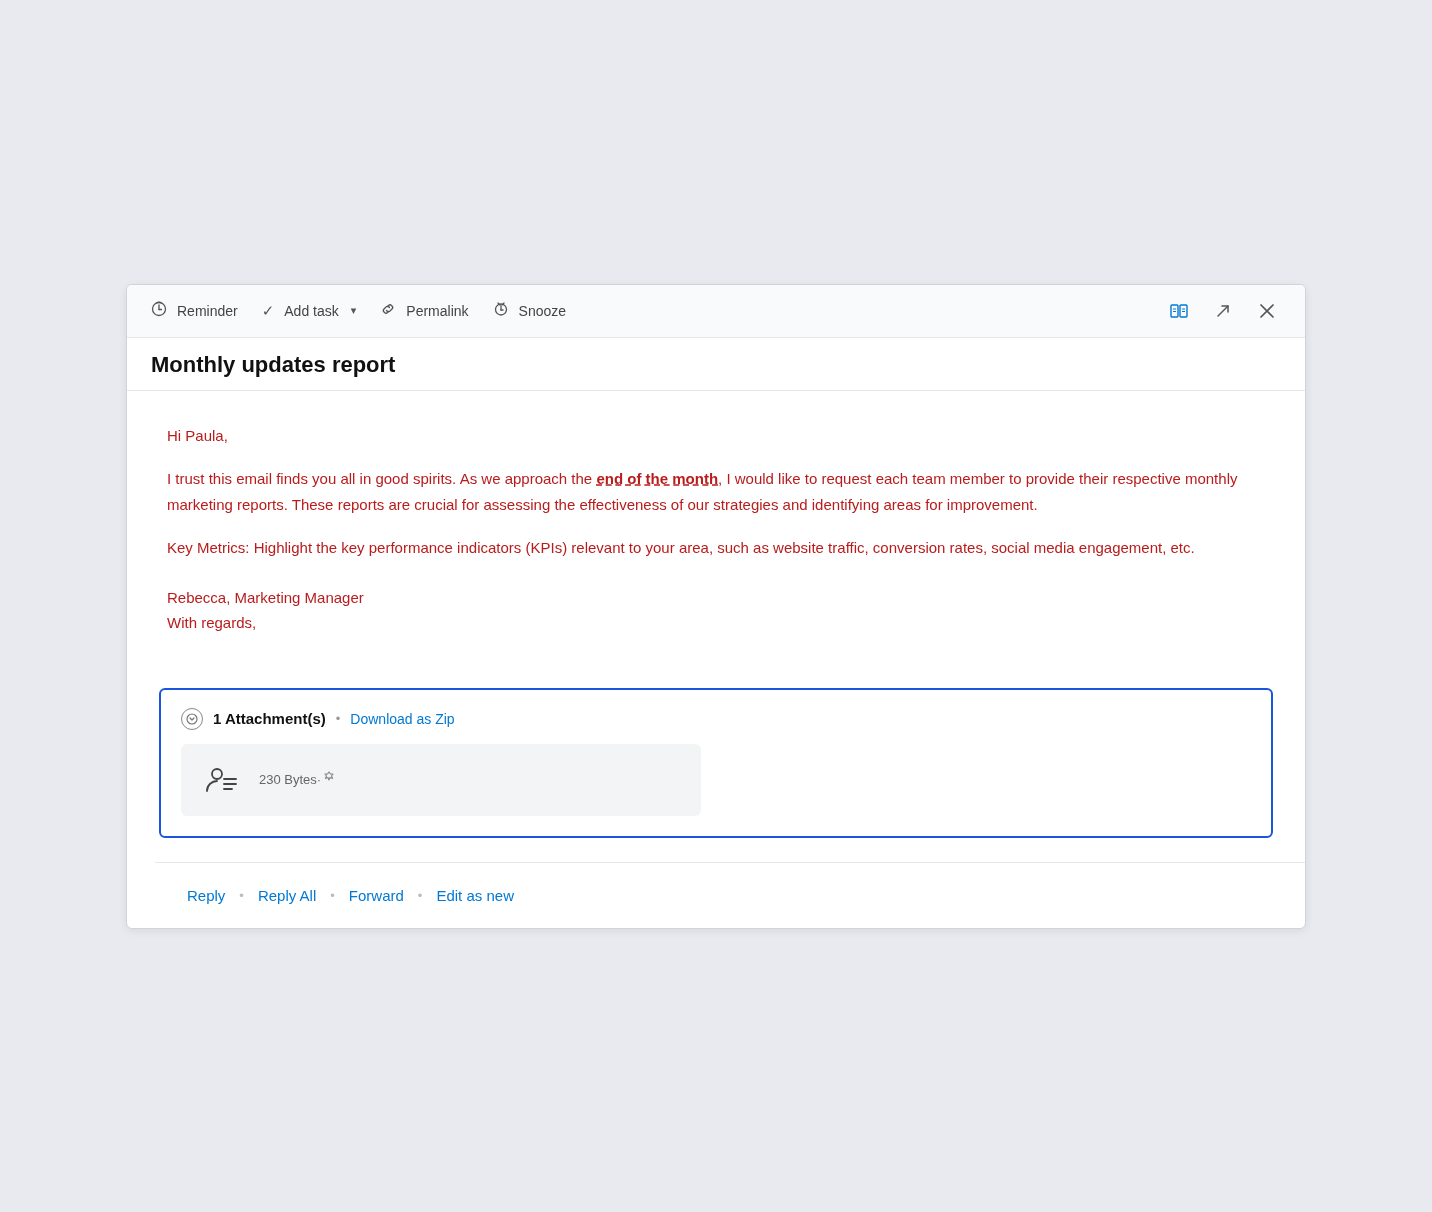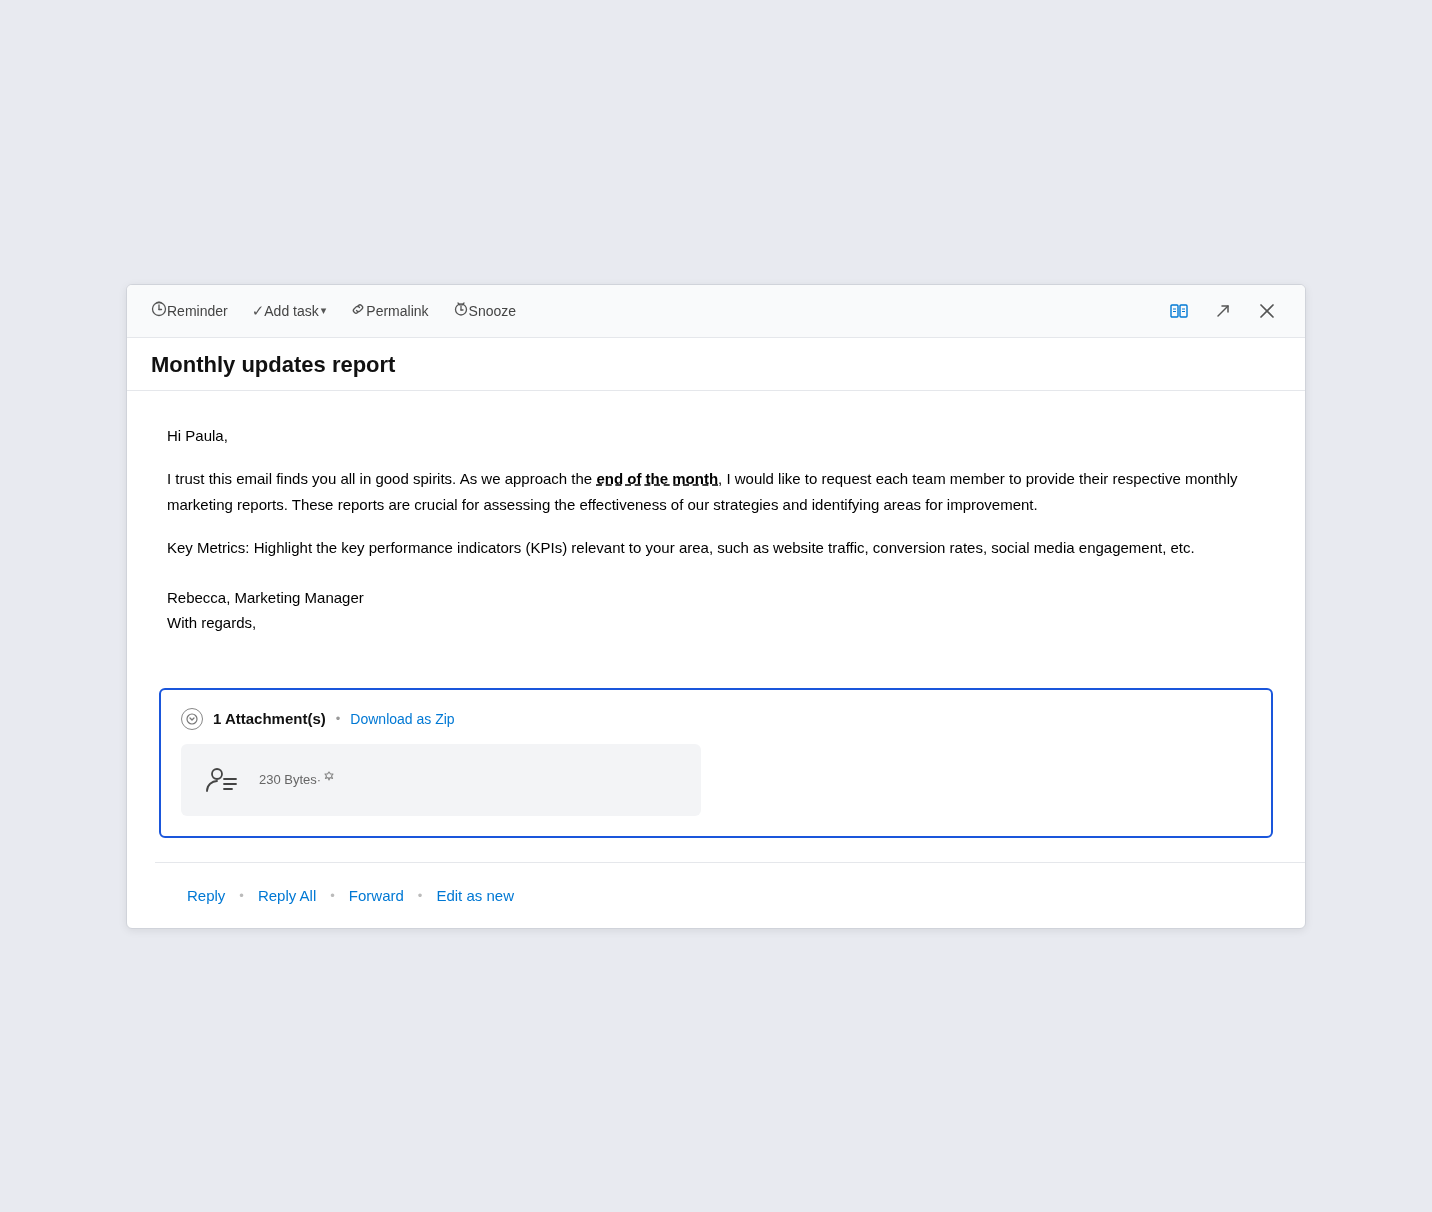--- a/index.html
+++ b/index.html
@@ -31,21 +31,21 @@
     }
     .toolbar-left {
       display: flex;
       align-items: center;
       gap: 24px;
       flex: 1;
     }
     .toolbar-item {
       display: flex;
       align-items: center;
-      gap: 0;
+      gap: 10px;
       font-size: 14px;
       color: #444;
       cursor: pointer;
       white-space: nowrap;
     }
     .toolbar-item .icon {
       font-size: 15px;
       color: #555;
     }
     .toolbar-right {
@@ -68,21 +68,21 @@
       border-bottom: 1px solid #e5e7eb;
     }
     .email-subject {
       font-size: 22px;
       font-weight: 700;
       color: #111;
     }
     .email-body {
       padding: 32px 40px 24px 40px;
       font-size: 15px;
-      color: #000000;
+      color: #b91c1c;
       line-height: 1.7;
     }
     .email-body p {
       margin-bottom: 18px;
     }
     .email-body .greeting {
       margin-bottom: 18px;
     }
     .underline-dotted {
       text-decoration: underline;

